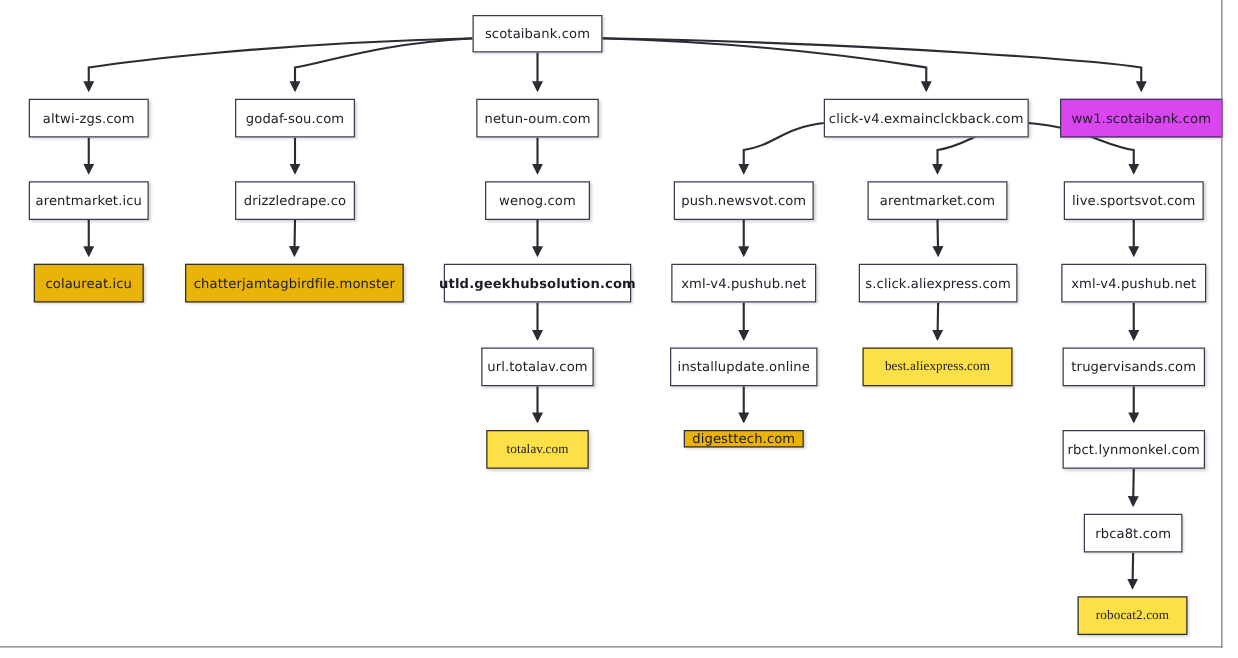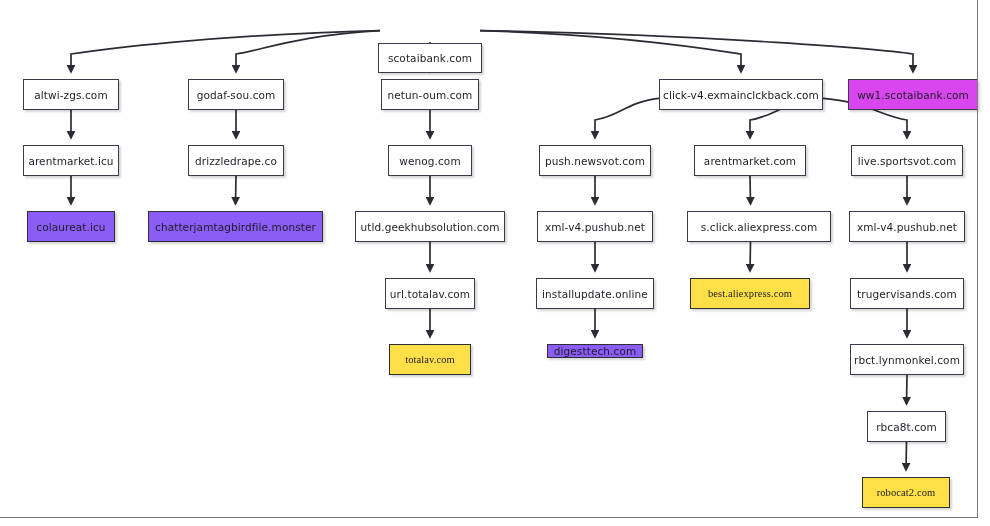--- a/index.html
+++ b/index.html
@@ -46,21 +46,21 @@
     align-items: center;
     justify-content: center;
     font-size: 10.5px;
     font-family: "DejaVu Sans", sans-serif;
     letter-spacing: 0.1px;
     white-space: nowrap;
     box-shadow: 1.5px 1.5px 2px rgba(0,0,0,0.17);
     user-select: none;
   }
   .node.red {
-    background: #8b5cf6;
+    background: #eab308;
     border-color: #2f2f3a;
   }
   .node.yellow {
     background: #fde047;
     border-color: #2f2f3a;
     font-family: Liberation Serif, serif;
   }
   .node.purple {
     background: #d946ef;
     border-color: #3a3a4e;
@@ -99,37 +99,37 @@
         <path d="M 750.5 242 L 750 271" fill="none" stroke="#2b2b34" stroke-width="1.7" marker-end="url(#arrow)"></path>
         <path d="M 907 242 L 907 271" fill="none" stroke="#2b2b34" stroke-width="1.7" marker-end="url(#arrow)"></path>
         <path d="M 430 309 L 430 337" fill="none" stroke="#2b2b34" stroke-width="1.7" marker-end="url(#arrow)"></path>
         <path d="M 595 309 L 595 337" fill="none" stroke="#2b2b34" stroke-width="1.7" marker-end="url(#arrow)"></path>
         <path d="M 907 309 L 907 337" fill="none" stroke="#2b2b34" stroke-width="1.7" marker-end="url(#arrow)"></path>
         <path d="M 907 375 L 906.5 404" fill="none" stroke="#2b2b34" stroke-width="1.7" marker-end="url(#arrow)"></path>
         <path d="M 906.5 442 L 906 470" fill="none" stroke="#2b2b34" stroke-width="1.7" marker-end="url(#arrow)"></path>
       </g>
   </svg>
   <div id="nodes-layer">
-      <div class="node" style="left: 378px; top: 12px; width: 104px; height: 30px; margin-top: 31px;">scotaibank.com</div>
+      <div class="node" style="left: 378px; top: 12px; width: 104px; height: 30px;">scotaibank.com</div>
       <div class="node" style="left: 23px; top: 79px; width: 96px; height: 31px;">altwi-zgs.com</div>
       <div class="node" style="left: 188px; top: 79px; width: 96px; height: 31px;">godaf-sou.com</div>
       <div class="node" style="left: 381px; top: 79px; width: 98px; height: 31px;">netun-oum.com</div>
       <div class="node" style="left: 659px; top: 79px; width: 164px; height: 31px;">click-v4.exmainclckback.com</div>
       <div class="node purple" style="left: 848px; top: 79px; width: 130px; height: 31px;">ww1.scotaibank.com</div>
       <div class="node" style="left: 23px; top: 145px; width: 96px; height: 31px;">arentmarket.icu</div>
       <div class="node" style="left: 188px; top: 145px; width: 96px; height: 31px;">drizzledrape.co</div>
       <div class="node" style="left: 388px; top: 145px; width: 84px; height: 31px;">wenog.com</div>
       <div class="node" style="left: 539px; top: 145px; width: 112px; height: 31px;">push.newsvot.com</div>
       <div class="node" style="left: 694px; top: 145px; width: 112px; height: 31px;">arentmarket.com</div>
       <div class="node" style="left: 851px; top: 145px; width: 112px; height: 31px;">live.sportsvot.com</div>
       <div class="node red" style="left: 27px; top: 211px; width: 88px; height: 31px;">colaureat.icu</div>
       <div class="node red" style="left: 148px; top: 211px; width: 175px; height: 31px;">chatterjamtagbirdfile.monster</div>
-      <div class="node" style="left: 355px; top: 211px; width: 150px; height: 31px;">utld.geekhubsolution.com</div>
+      <div class="node" style="left: 355px; top: 211px; width: 150px; height: 31px; font-weight: bold;">utld.geekhubsolution.com</div>
       <div class="node" style="left: 537px; top: 211px; width: 116px; height: 31px;">xml-v4.pushub.net</div>
-      <div class="node" style="left: 687px; top: 211px; width: 144px; height: 31px;">s.click.aliexpress.com</div>
+      <div class="node" style="left: 687px; top: 211px; width: 127px; height: 31px;">s.click.aliexpress.com</div>
       <div class="node" style="left: 849px; top: 211px; width: 116px; height: 31px;">xml-v4.pushub.net</div>
       <div class="node" style="left: 385px; top: 278px; width: 90px; height: 31px;">url.totalav.com</div>
       <div class="node" style="left: 536px; top: 278px; width: 118px; height: 31px;">installupdate.online</div>
       <div class="node yellow" style="left: 690px; top: 278px; width: 120px; height: 31px;">best.aliexpress.com</div>
       <div class="node" style="left: 850px; top: 278px; width: 114px; height: 31px;">trugervisands.com</div>
       <div class="node yellow" style="left: 389px; top: 344px; width: 82px; height: 31px;">totalav.com</div>
       <div class="node red" style="left: 547px; top: 344px; width: 96px; height: 14px;">digesttech.com</div>
       <div class="node" style="left: 850px; top: 344px; width: 114px; height: 31px;">rbct.lynmonkel.com</div>
       <div class="node" style="left: 867px; top: 411px; width: 79px; height: 31px;">rbca8t.com</div>
       <div class="node yellow" style="left: 862px; top: 477px; width: 88px; height: 31px;">robocat2.com</div>

